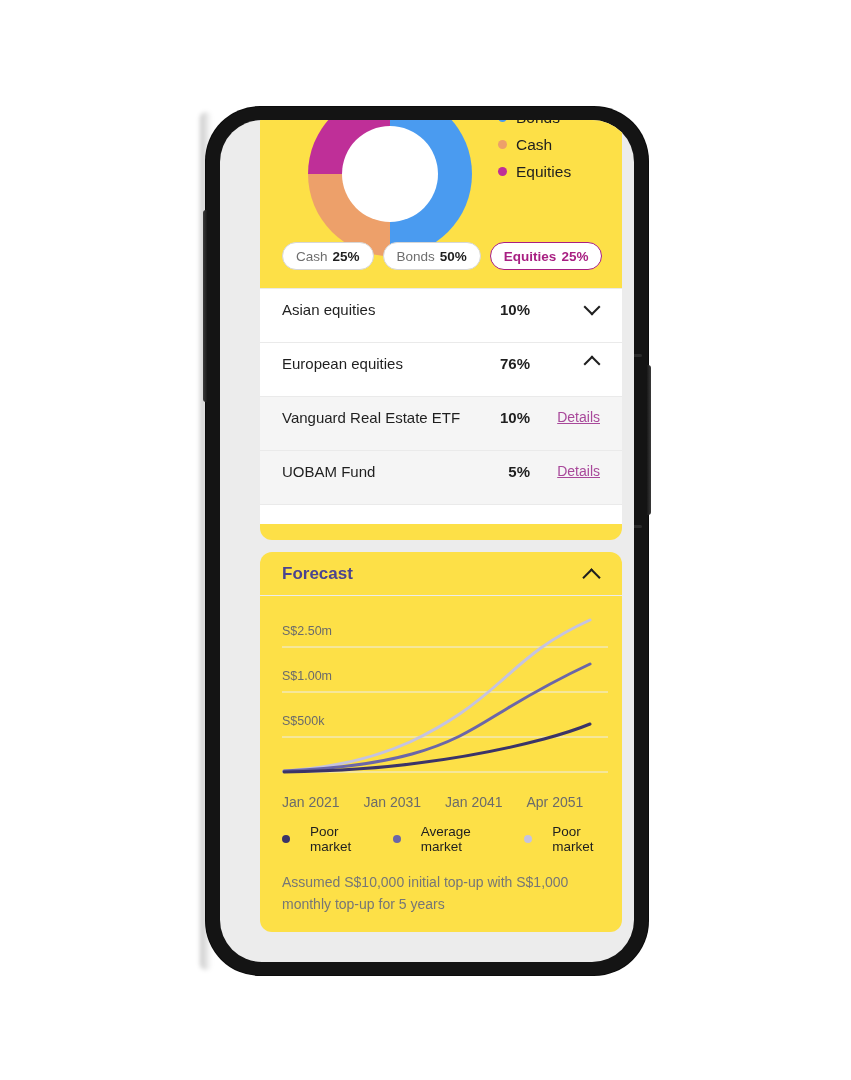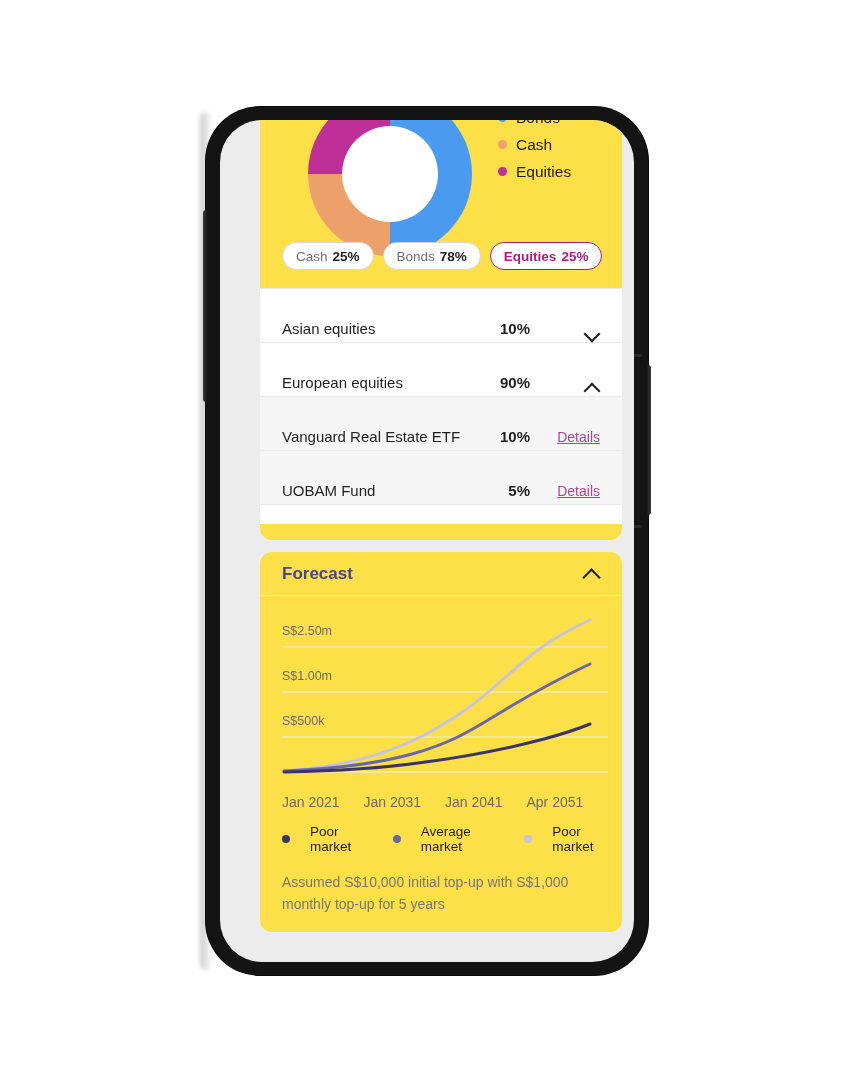--- a/index.html
+++ b/index.html
@@ -146,23 +146,23 @@
     font-weight: bold;
   }
   .pill.active .pv { color: #a81f82; }
 
   
   #alloc-list {
     position: absolute;
     top: 288px; left: 0; right: 0;
   }
   .alloc-row {
-    display: flex; align-items: flex-end;
+    display: flex; align-items: flex-start;
     height: 54px;
-    padding: 5px 22px;
+    padding: 12px 22px;
     border-top: 1px solid #eaeaea;
     background: #ffffff;
   }
   .alloc-row.nested { background: #f5f5f5; }
   .alloc-name {
     flex: 1;
     font-size: 15px;
     color: #1f1f1f;
   }
   .alloc-pct {
@@ -292,41 +292,41 @@
         </div>
       </div>
 
       <div id="pill-row">
         <div class="pill">
           <span>Cash</span>
           <span class="pv">25%</span>
         </div>
         <div class="pill">
           <span>Bonds</span>
-          <span class="pv">78%</span>
+          <span class="pv">50%</span>
         </div>
         <div class="pill active">
           <span>Equities</span>
           <span class="pv">25%</span>
         </div>
       </div>
 
       <div id="alloc-list">
 
         <div class="alloc-row">
           <span class="alloc-name">Asian equities</span>
           <span class="alloc-pct">10%</span>
           <span class="alloc-action">
             <span class="chev"></span>
           </span>
         </div>
 
         <div class="alloc-row">
           <span class="alloc-name">European equities</span>
-          <span class="alloc-pct">90%</span>
+          <span class="alloc-pct">76%</span>
           <span class="alloc-action">
             <span class="chev up"></span>
           </span>
         </div>
 
         <div class="alloc-row nested">
           <span class="alloc-name">Vanguard Real Estate ETF</span>
           <span class="alloc-pct">10%</span>
           <span class="alloc-action">
             <span class="details-link">Details</span>

